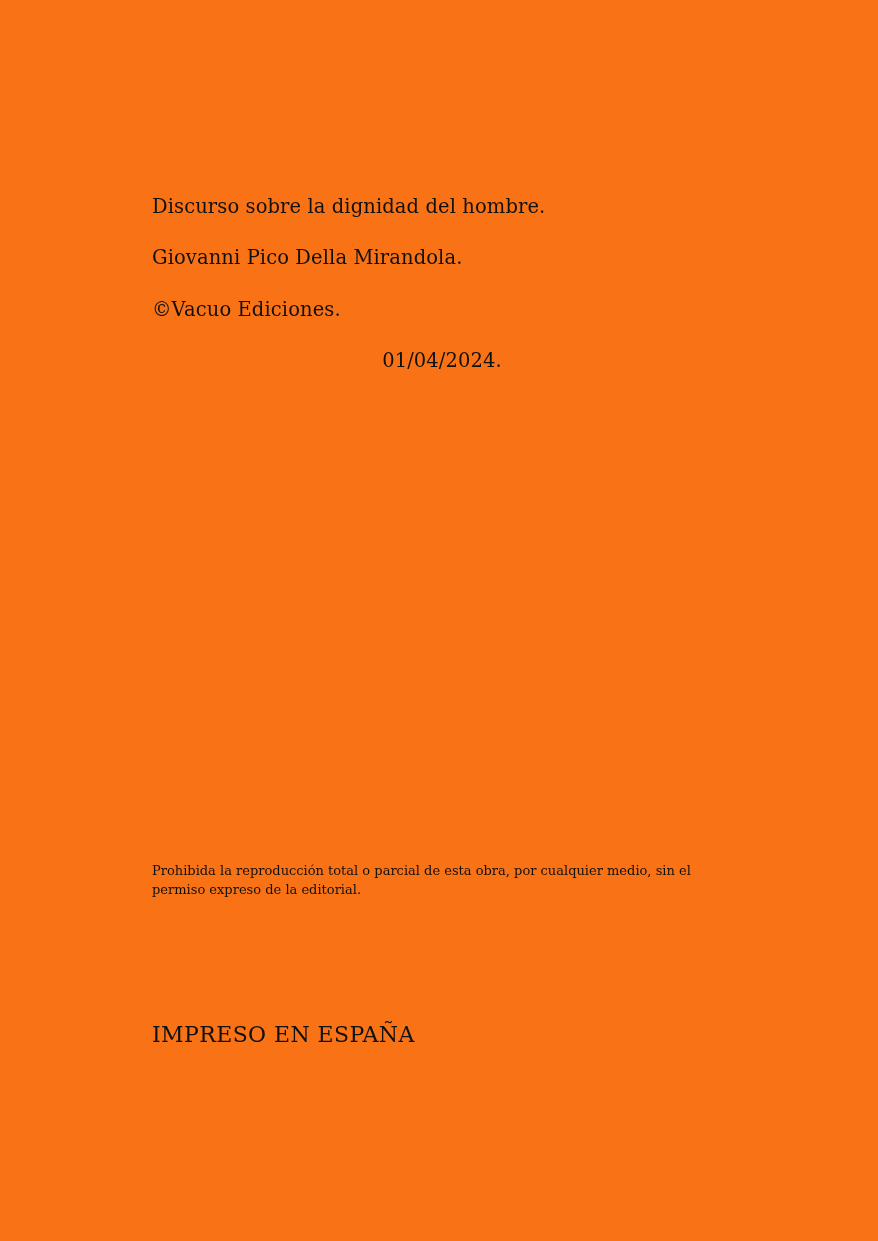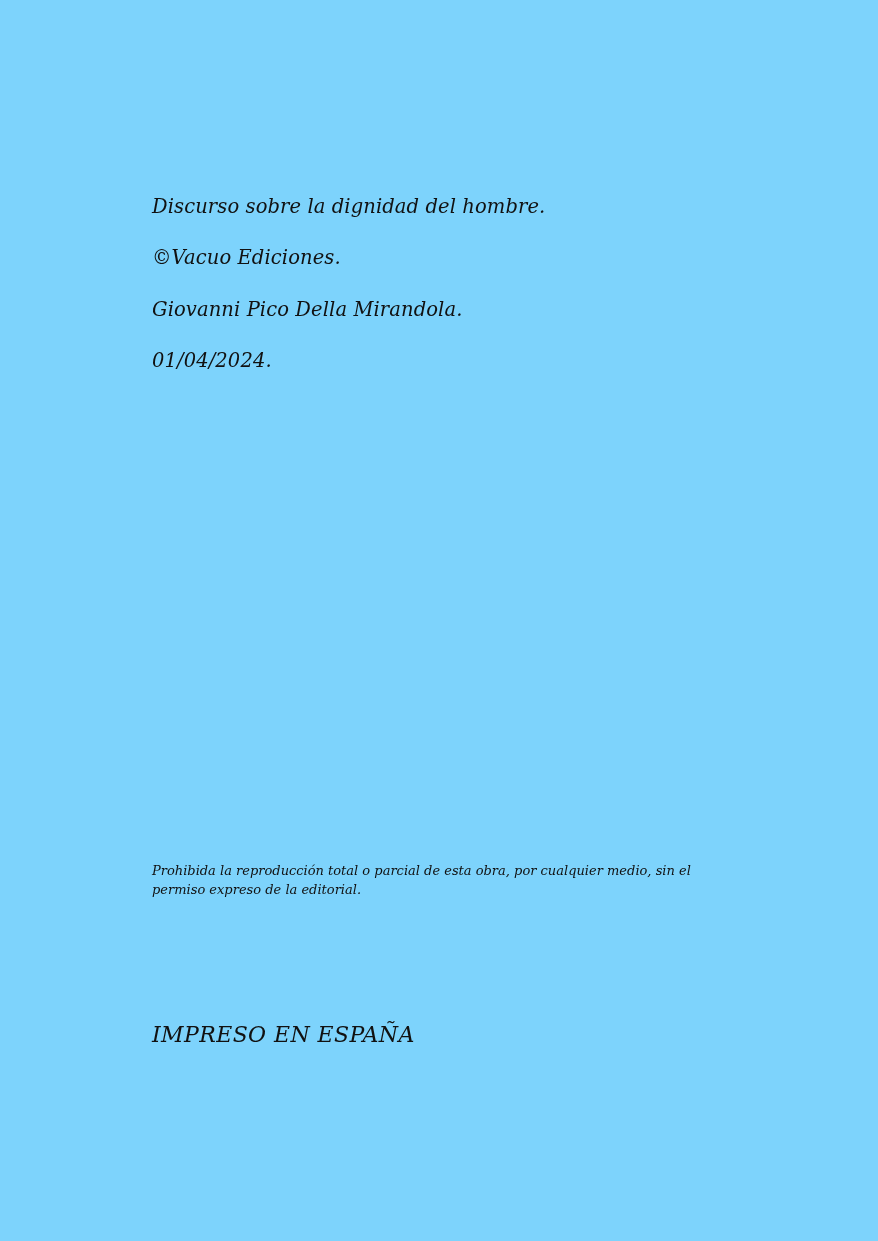--- a/index.html
+++ b/index.html
@@ -11,38 +11,38 @@
     width: 878px;
     height: 1241px;
     font-family: "DejaVu Serif", "Liberation Serif", serif;
     color: #111111;
     position: relative;
     overflow: hidden;
   }
   .page {
     position: absolute;
     inset: 0;
-    background: #7dd3fc;
-    font-style: italic;
+    background: #f97316;
   }
   .content {
     position: absolute;
     left: 152px;
     top: 196px;
     width: 580px;
   }
   .credit-line {
     font-size: 19.5px;
     line-height: 1.1;
     margin-bottom: 30px;
     letter-spacing: 0.1px;
     white-space: nowrap;
   }
   .credit-line:last-child {
     margin-bottom: 16px;
+    text-align: center;
   }
   .notice {
     position: absolute;
     left: 152px;
     top: 862px;
     width: 575px;
     font-size: 13px;
     line-height: 1.45;
   }
   .imprint {
@@ -53,22 +53,22 @@
     letter-spacing: 0.4px;
   }
 </style>
 </head>
 <body>
 
 <div class="page">
 
   <div class="content">
     <div class="credit-line">Discurso sobre la dignidad del hombre.</div>
+    <div class="credit-line">Giovanni Pico Della Mirandola.</div>
     <div class="credit-line">©Vacuo Ediciones.</div>
-    <div class="credit-line">Giovanni Pico Della Mirandola.</div>
     <div class="credit-line">01/04/2024.</div>
   </div>
 
   <div class="notice">Prohibida la reproducción total o parcial de esta obra, por cualquier medio, sin el permiso expreso de la editorial.</div>
 
   <div class="imprint">IMPRESO EN ESPAÑA</div>
 
 </div>
 
 </body></html>

